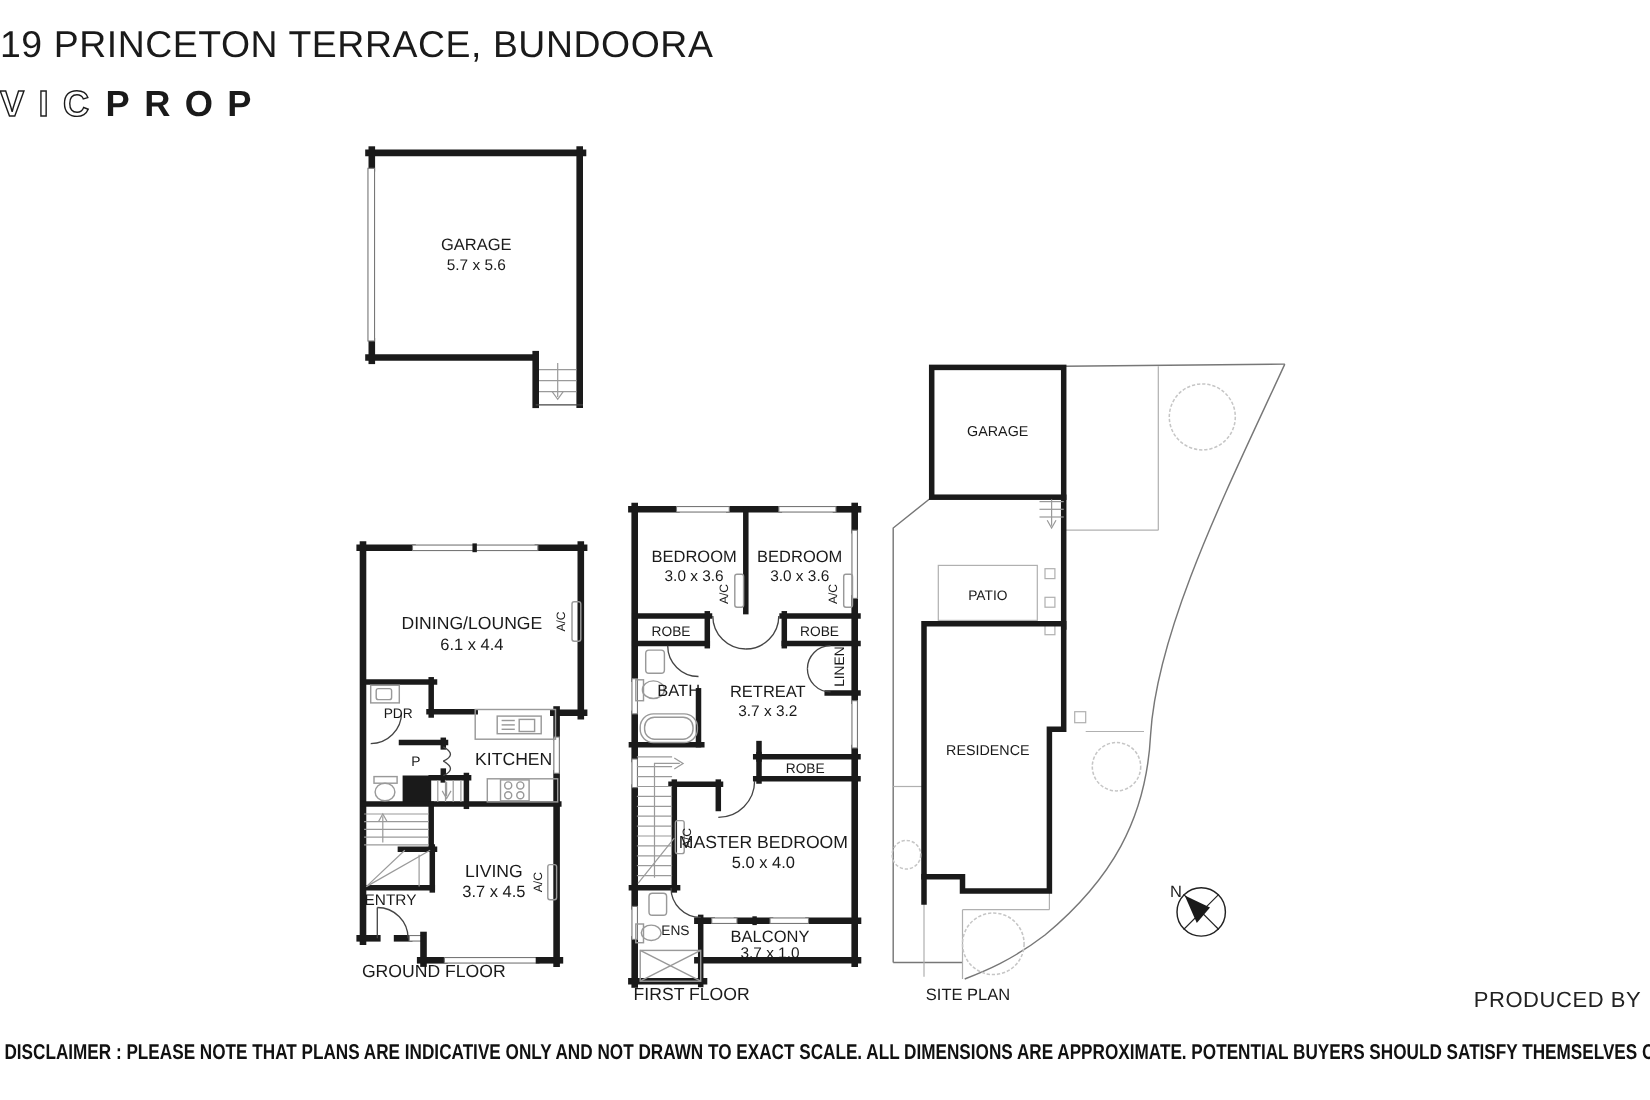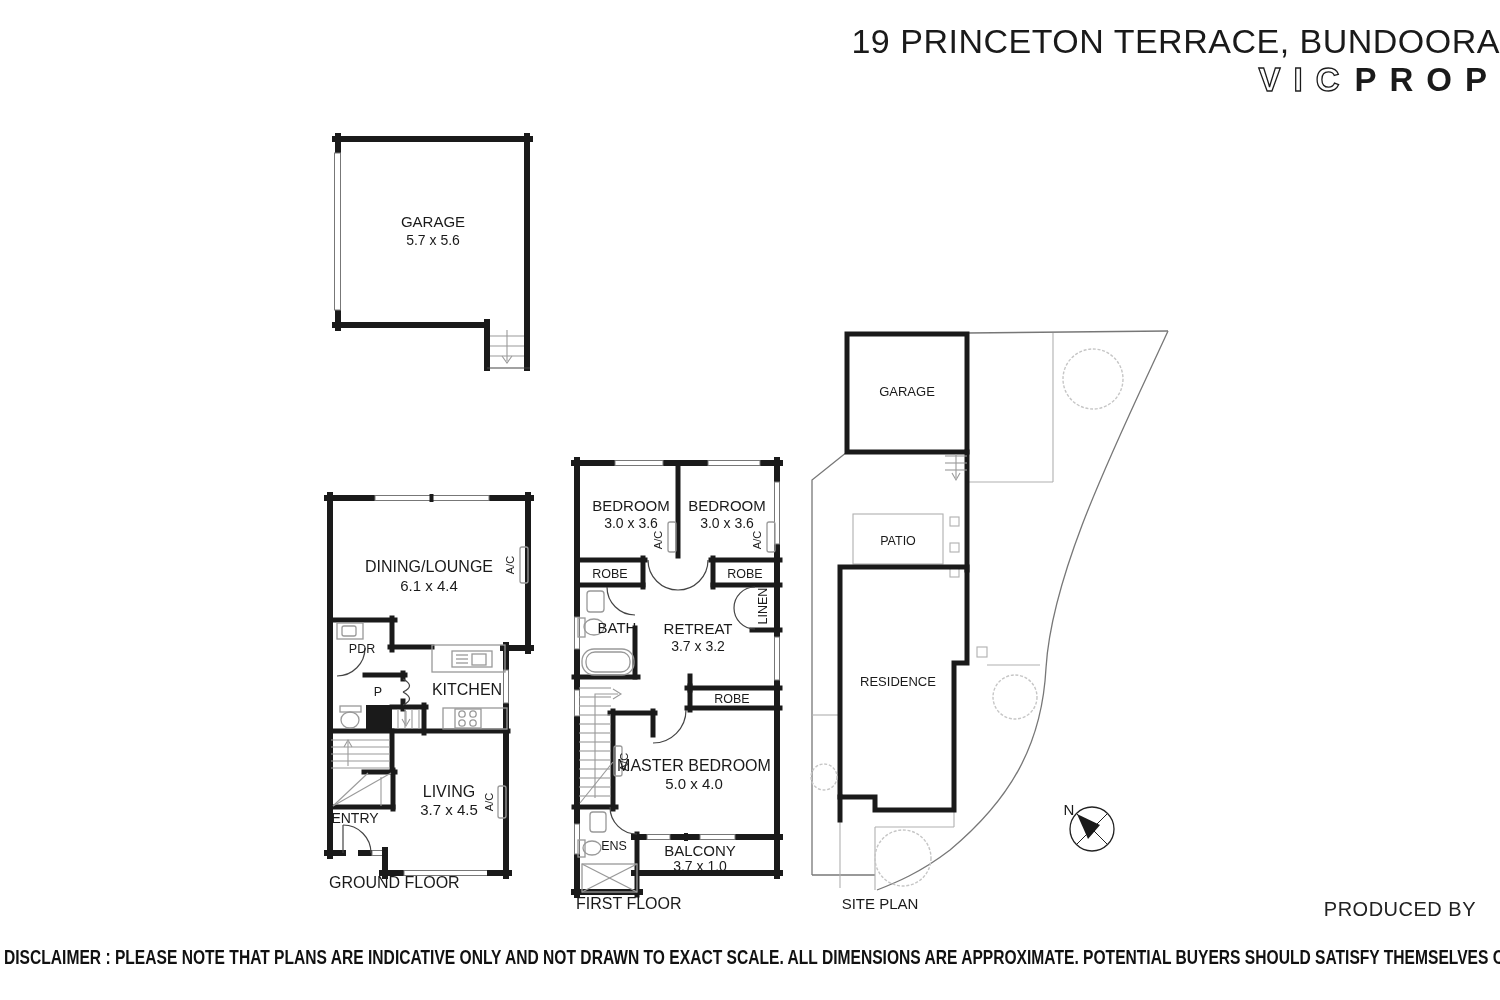--- a/index.html
+++ b/index.html
@@ -1,19 +1,19 @@
 <!DOCTYPE html>
 <html><head>
 <meta charset="utf-8">
 <style>
   html,body{margin:0;padding:0;background:#ffffff;}
   body{width:1500px;height:1000px;position:relative;font-family:"Liberation Sans",sans-serif;color:#1a1a1a;overflow:hidden;}
-  .header{position:absolute;top:0;left:0;width:1500px;text-align:right;}
+  .header{position:absolute;top:0;left:0;width:1500px;text-align:left;}
   .title{margin-top:22px;font-size:34px;letter-spacing:.5px;color:#1a1a1a;}
-  .logo{font-size:33px;font-weight:bold;letter-spacing:13px;}
+  .logo{margin-top:14px;font-size:33px;font-weight:bold;letter-spacing:13px;}
   .logo .outline{color:#fff;-webkit-text-stroke:1.3px #1a1a1a;text-stroke:1.3px #1a1a1a;}
   .logo .solid{color:#1a1a1a;margin-left:2px;}
   svg{position:absolute;left:0;top:0;}
   .w{stroke:#1a1a1a;stroke-width:6;stroke-linecap:square;fill:none;}
   .w5{stroke:#1a1a1a;stroke-width:5;stroke-linecap:square;fill:none;}
   .blk{fill:#1a1a1a;stroke:none;}
   .fx{stroke:#999;stroke-width:1.3;fill:none;}
   .st{stroke:#9a9a9a;stroke-width:1.1;fill:none;}
   .dr{stroke:#444;stroke-width:1.2;fill:none;}
   .win{fill:#ffffff;stroke:#777;stroke-width:1;}
@@ -21,21 +21,21 @@
   .bnd{stroke:#777;stroke-width:1.3;fill:none;}
   .tree{fill:none;stroke:#c6c6c6;stroke-width:1.4;stroke-dasharray:3 1.7;}
   text{font-family:"Liberation Sans",sans-serif;fill:#1a1a1a;}
   .t16{font-size:16px;text-anchor:middle;}
   .t15{font-size:15px;text-anchor:middle;}
   .t14{font-size:14px;text-anchor:middle;}
   .t13{font-size:13px;text-anchor:middle;}
   .t12{font-size:12.5px;text-anchor:middle;}
   .t11{font-size:11px;text-anchor:middle;}
   .tfloor{font-size:16px;text-anchor:start;}
-  .footer-brand{position:absolute;top:898px;right:24px;display:flex;align-items:baseline;gap:16px;}
+  .footer-brand{position:absolute;top:898px;right:8px;display:flex;align-items:baseline;gap:16px;}
   .produced{font-size:20px;letter-spacing:.5px;color:#222;}
   .brand{font-size:27px;font-weight:bold;letter-spacing:.5px;color:#1a1a1a;}
   .brand .amp{color:#8a8a8a;}
   .disclaimer{position:absolute;left:4px;top:946px;font-size:19.5px;font-weight:bold;white-space:nowrap;transform:scaleX(0.8);transform-origin:0 0;color:#111;}
 </style>
 </head>
 <body>
 
 <div class="header">
   <div class="title">19 PRINCETON TERRACE, BUNDOORA</div>

